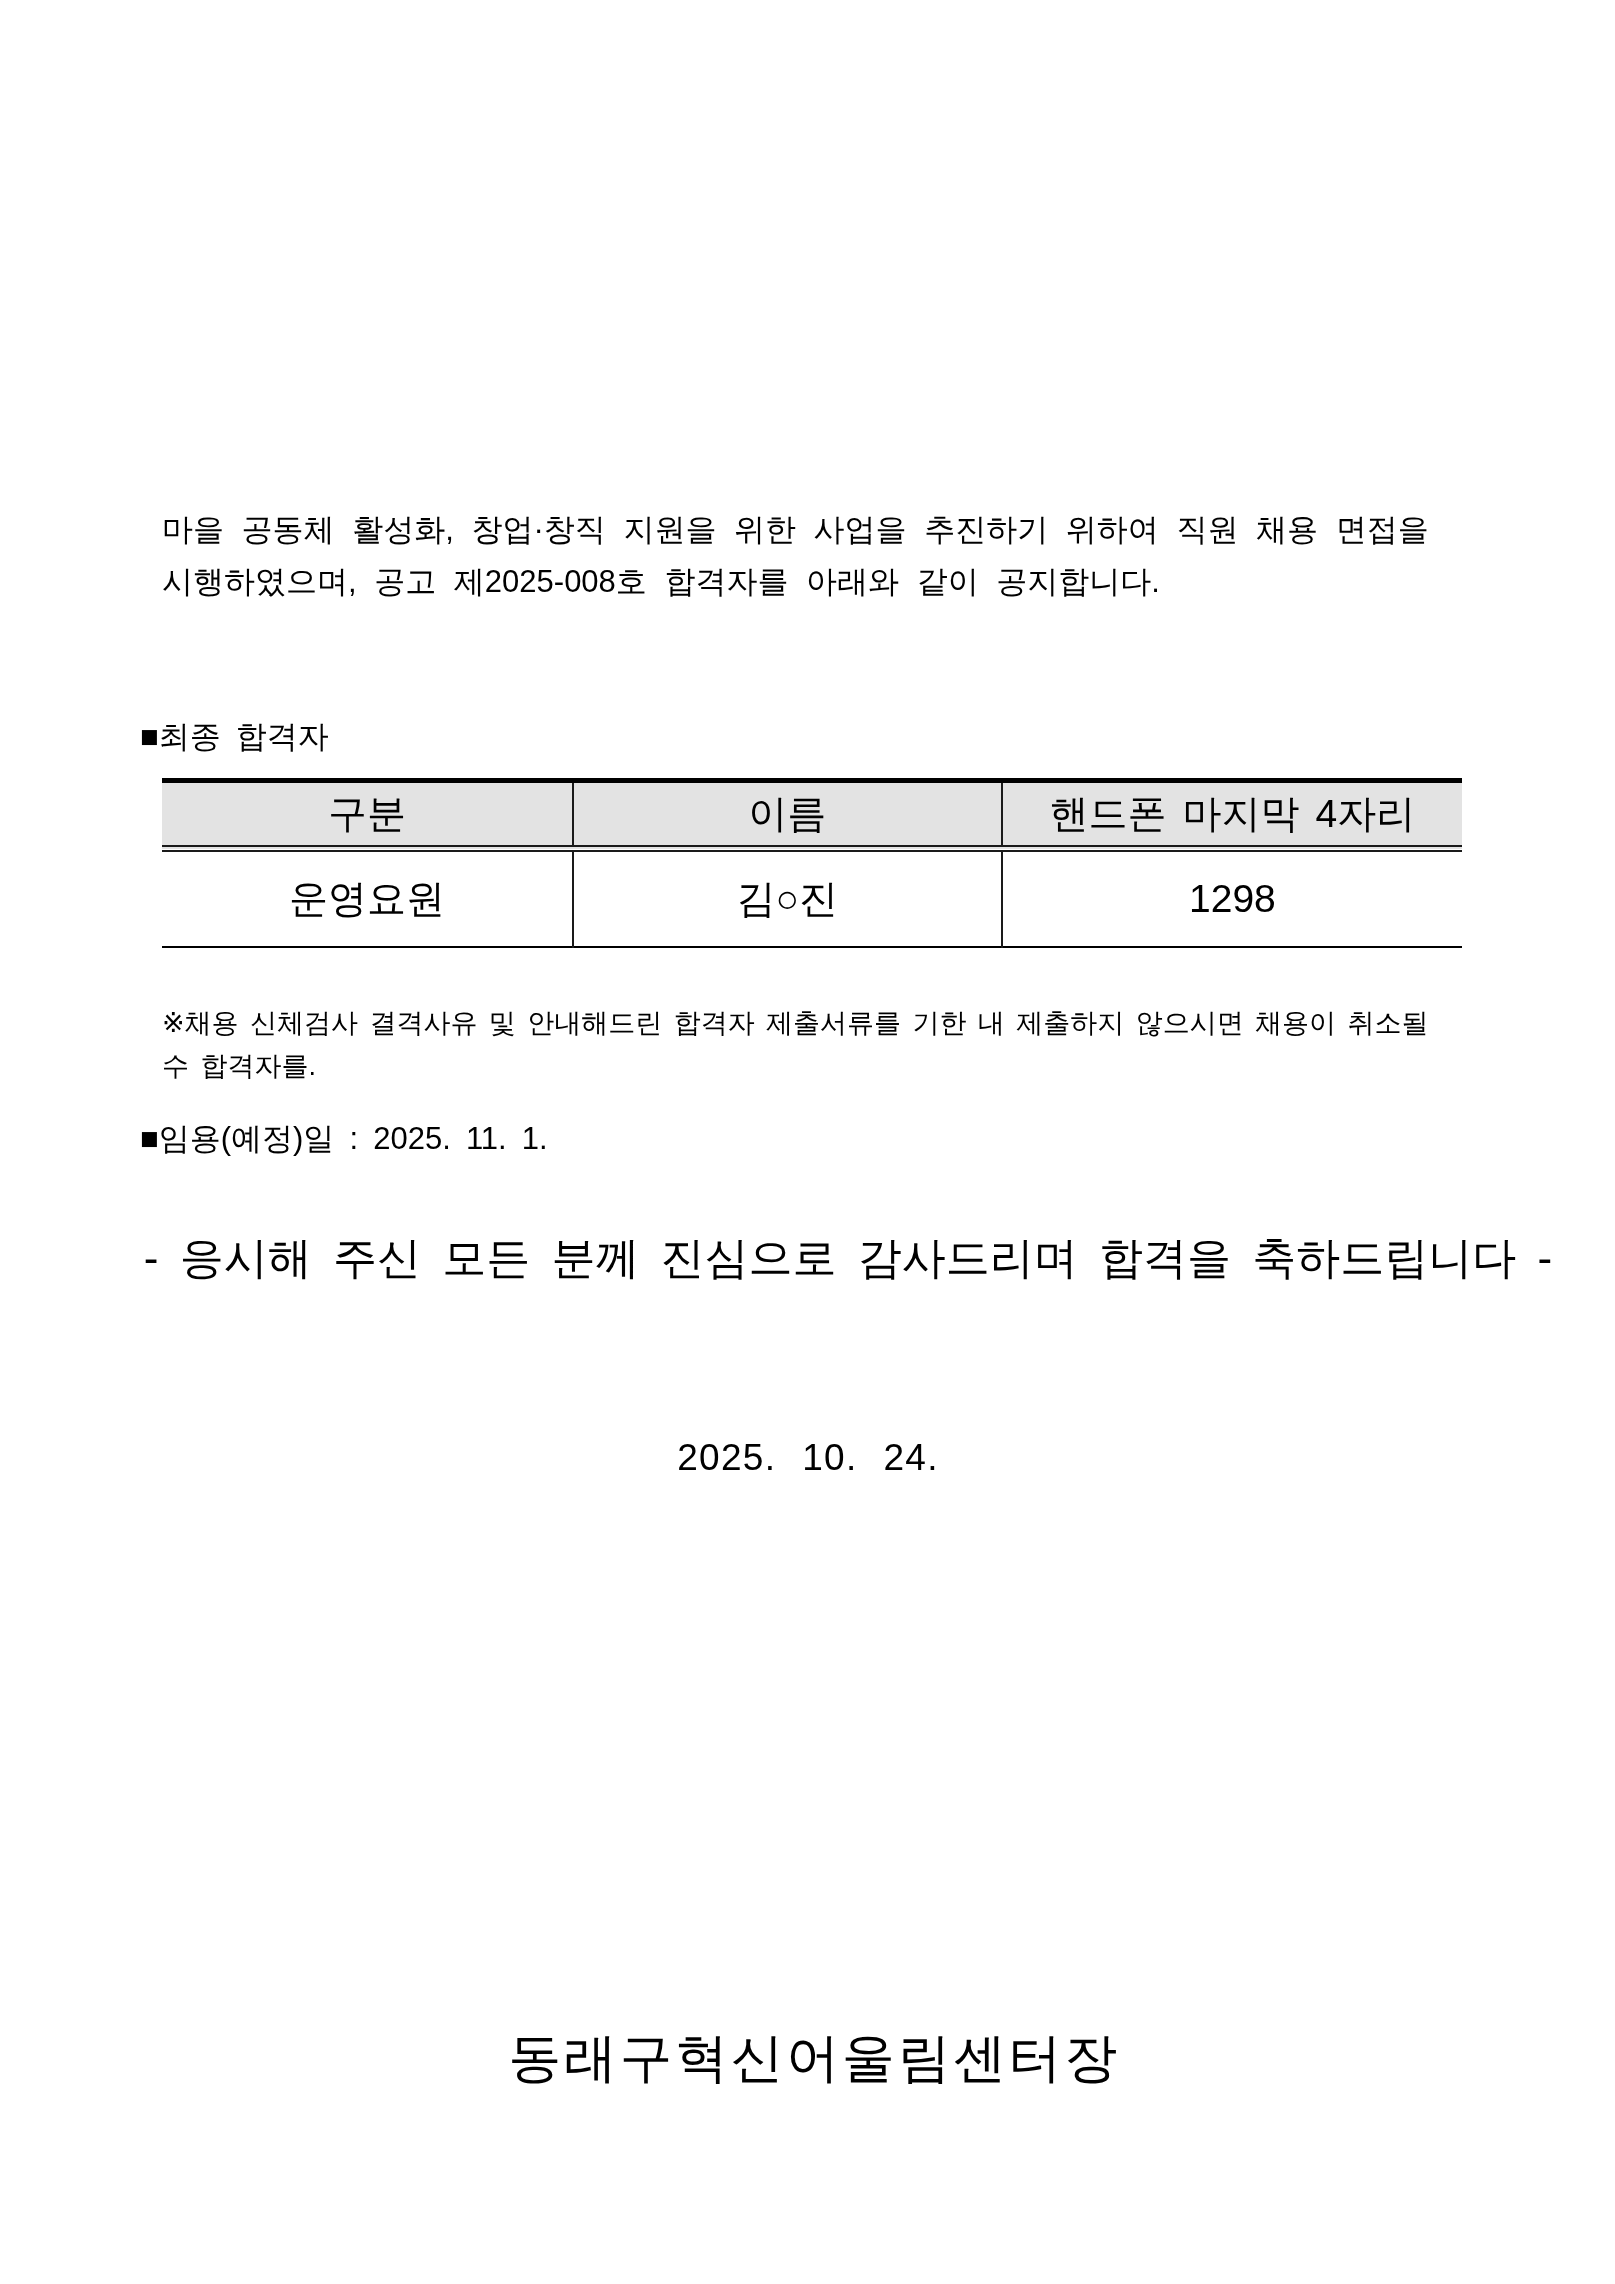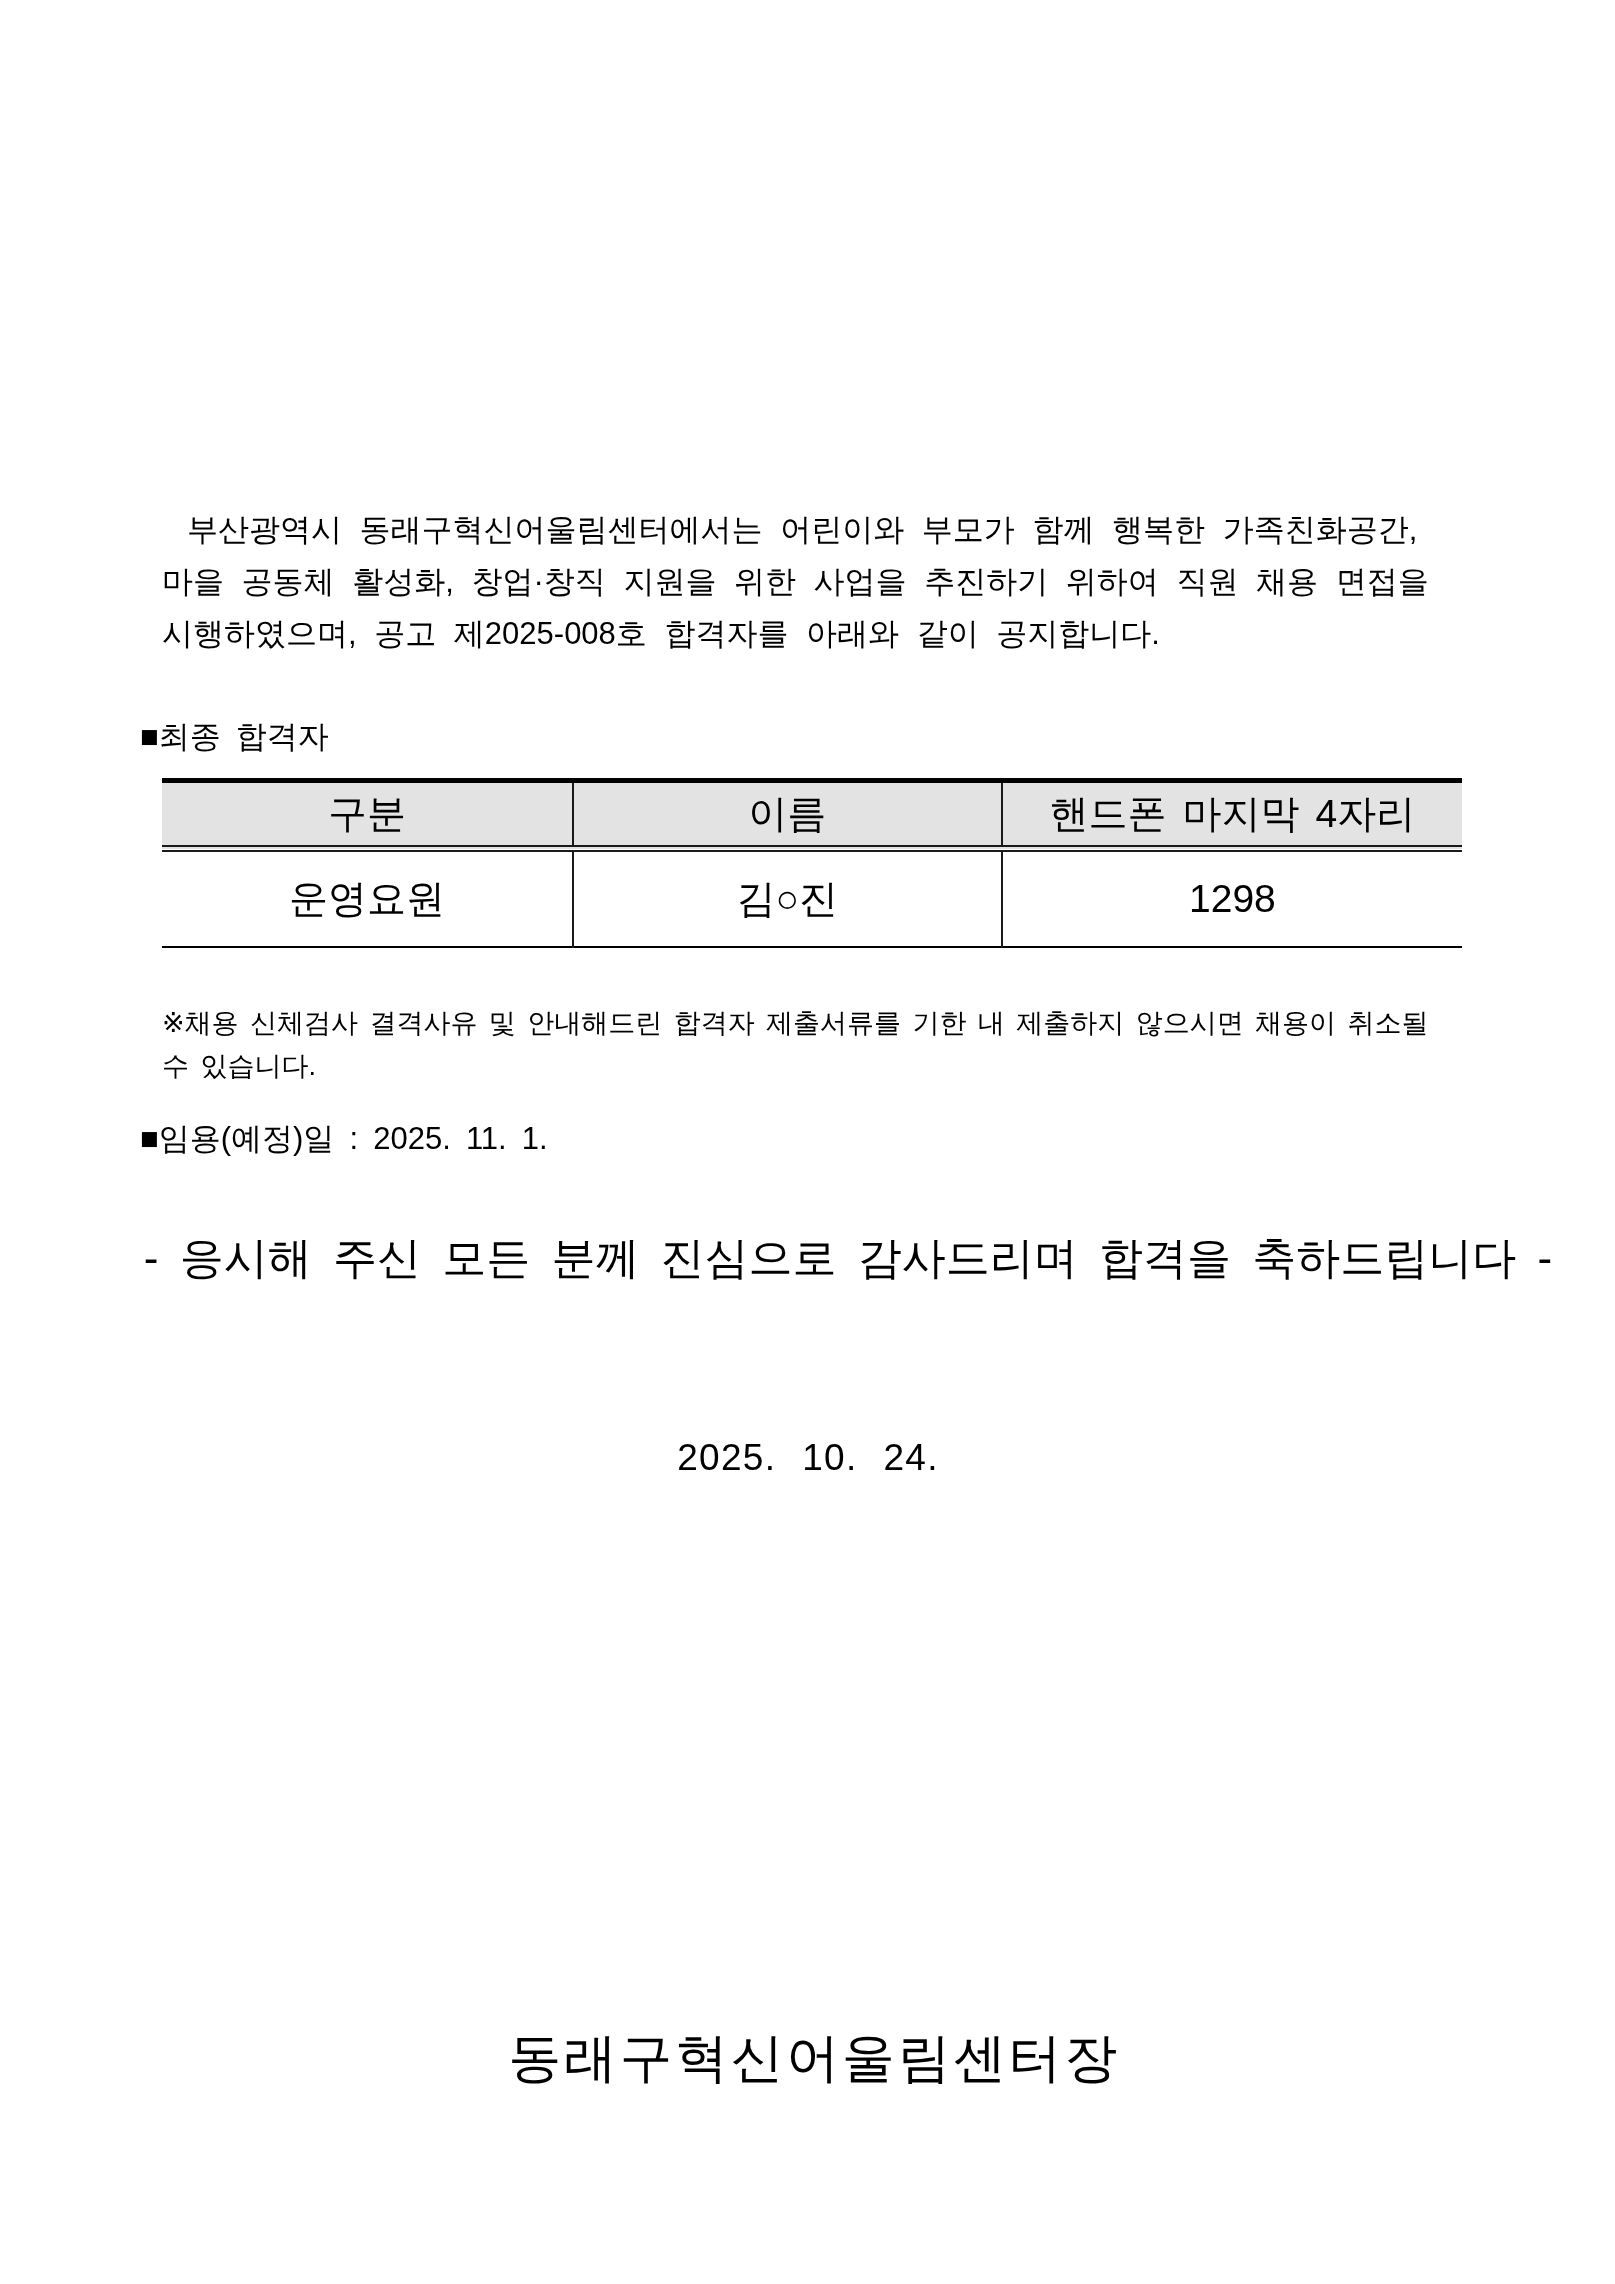--- a/index.html
+++ b/index.html
@@ -143,21 +143,20 @@
     padding-left: 12px;
   }
 </style>
 </head>
 <body>
 
 <div class="page">
 
 
   <div class="intro">
-    <div class="line indent">부산광역시 동래구혁신어울림센터에서는 어린이와 부모가 함께 행복한 가족친화공간,</div>
     <div class="line">마을 공동체 활성화, 창업·창직 지원을 위한 사업을 추진하기 위하여 직원 채용 면접을</div>
     <div class="line"><span>시행하였으며, </span><span class="bold-seg">공고 제2025-008호</span><span> 합격자를 아래와 같이 공지합니다.</span></div>
   </div>
 
   <div class="sect-heading sect-final">■최종 합격자</div>
 
   <table class="result-table">
     <colgroup>
       <col class="c1">
         <col class="c2">
@@ -174,21 +173,21 @@
       <tr>
         <td>운영요원</td>
         <td>김○진</td>
         <td>1298</td>
       </tr>
     </tbody>
   </table>
 
   <div class="note">
     <div class="line">※채용 신체검사 결격사유 및 안내해드린 합격자 제출서류를 기한 내 제출하지 않으시면 채용이 취소될</div>
-    <div class="line">수 있습니다.</div>
+    <div class="line">수 합격자를.</div>
   </div>
 
   <div class="sect-heading sect-appoint">■임용(예정)일 : 2025. 11. 1.</div>
 
   <div class="thanks">- 응시해 주신 모든 분께 진심으로 감사드리며 합격을 축하드립니다 -</div>
 
   <div class="issue-date">2025. 10. 24.</div>
 
   <div class="signature">동래구혁신어울림센터장</div>
 

